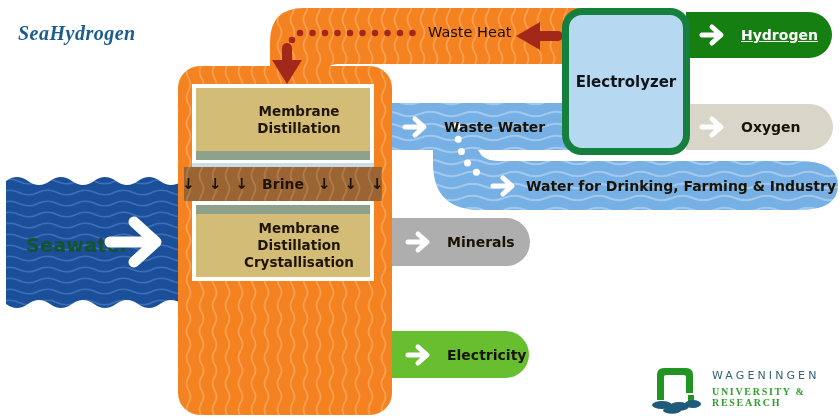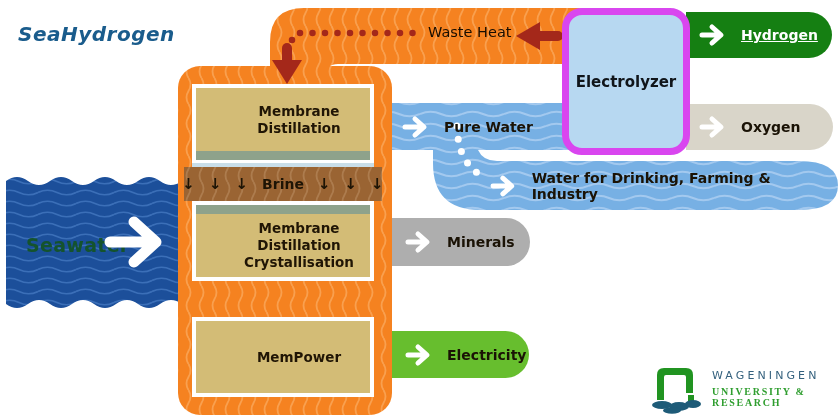--- a/index.html
+++ b/index.html
@@ -6,21 +6,21 @@
   .stage{
     position:relative;width:840px;height:420px;overflow:hidden;background:#ffffff;
     font-family:"DejaVu Sans","Liberation Sans",sans-serif;
   }
   .abs{position:absolute;}
   svg{display:block;}
 
   
   .brand{
     left:18px;top:22px;font-size:20px;font-weight:bold;font-style:italic;
-    color:#1A5C8C;letter-spacing:.5px;
+    color:#1A5C8C;letter-spacing:.5px;font-family:Liberation Serif, serif;
   }
 
   
   .band{
     display:flex;align-items:center;gap:12px;padding-left:13px;
     border-radius:0 24px 24px 0;box-sizing:border-box;
     font-size:14px;font-weight:bold;color:#1a1205;
   }
   .band.white-text{color:#ffffff;text-decoration:underline;}
 
@@ -35,21 +35,21 @@
   
   .brine-row{
     display:flex;align-items:center;justify-content:center;gap:14px;
     font-size:14px;font-weight:600;color:#1d1405;
   }
   .brine-row .dn{font-weight:900;font-size:15px;}
 
   
   .electrolyzer{
     left:562px;top:8px;width:128px;height:147px;background:#B7D8F1;
-    border:7px solid #d946ef;border-radius:20px;box-sizing:border-box;
+    border:7px solid #15803d;border-radius:20px;box-sizing:border-box;
     display:flex;align-items:center;justify-content:center;
     font-size:15px;font-weight:bold;color:#10151a;
   }
 
   .waste-heat-label{left:428px;top:24px;font-size:14.5px;font-weight:normal;color:#170d00;}
 
   .seawater-label{left:26px;top:234px;font-size:19px;font-weight:bold;color:#14532d;letter-spacing:.3px;}
 
   
   .wur-line1{left:712px;top:369px;font-size:11px;font-weight:normal;letter-spacing:3.1px;color:#33607D;}
@@ -131,24 +131,24 @@
     <svg width="30" height="24" viewBox="0 0 30 24">
       <path d="M3 12 H21 M13 4 l9 8 -9 8" stroke="#fff" stroke-width="5" fill="none" stroke-linecap="round" stroke-linejoin="round"></path>
     </svg>
     <span>Electricity</span>
   </div>
 
   <div class="abs band" style="left:392px;top:103px;width:180px;height:47px;background:transparent;padding-left:10px;">
     <svg width="30" height="24" viewBox="0 0 30 24">
       <path d="M3 12 H21 M13 4 l9 8 -9 8" stroke="#fff" stroke-width="5" fill="none" stroke-linecap="round" stroke-linejoin="round"></path>
     </svg>
-    <span>Pure Water</span>
-  </div>
-
-  <div class="abs band" style="left:433px;top:161px;width:405px;height:49px;background:transparent;padding-left:57px;">
+    <span>Waste Water</span>
+  </div>
+
+  <div class="abs band" style="left:433px;top:161px;width:405px;height:49px;background:transparent;padding-left:57px;gap:6px;">
     <svg width="30" height="24" viewBox="0 0 30 24">
       <path d="M3 12 H21 M13 4 l9 8 -9 8" stroke="#fff" stroke-width="5" fill="none" stroke-linecap="round" stroke-linejoin="round"></path>
     </svg>
     <span>Water for Drinking, Farming &amp; Industry</span>
   </div>
 
   <div class="abs pbox" style="left:192px;top:84px;width:182px;height:80px;">
     <span style="margin-bottom:8px;">Membrane Distillation</span>
     <div class="strip" style="bottom:0;"></div>
   </div>
@@ -163,23 +163,20 @@
     <span class="dn">↓</span>
     <span class="dn">↓</span>
   </div>
 
   <div class="abs pbox" style="left:192px;top:201px;width:182px;height:80px;">
     <div class="strip" style="top:0;"></div>
     <span style="margin-top:8px;">Membrane Distillation</span>
     <span>Crystallisation</span>
   </div>
 
-  <div class="abs pbox" style="left:192px;top:317px;width:182px;height:80px;">
-    <span>MemPower</span>
-  </div>
 
   <div class="abs electrolyzer">
     <span>Electrolyzer</span>
   </div>
 
   <div class="abs brand">SeaHydrogen</div>
 
   <div class="abs waste-heat-label">Waste Heat</div>
 
   <div class="abs seawater-label">Seawater</div>

